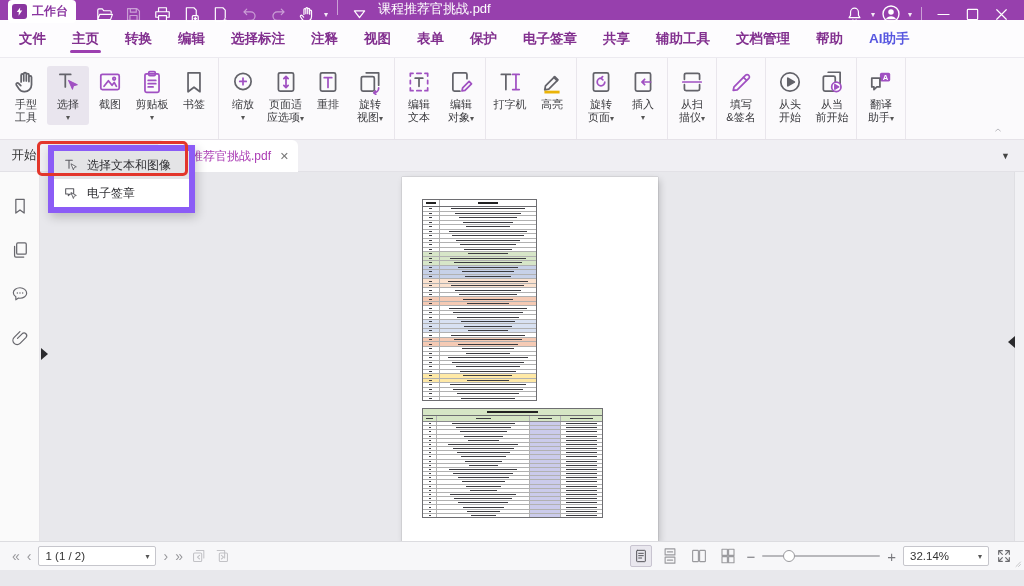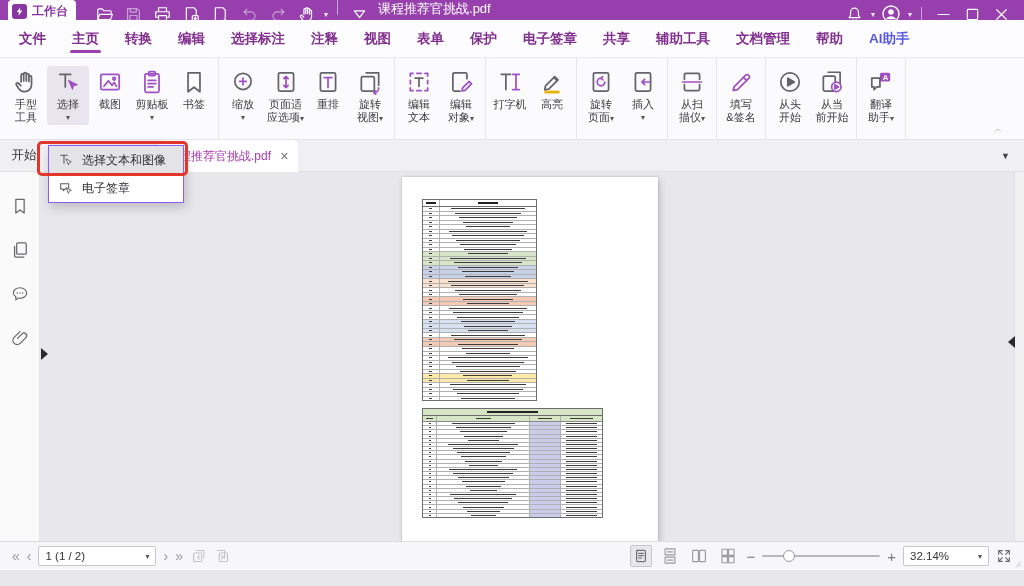--- a/index.html
+++ b/index.html
@@ -84,21 +84,21 @@
   .zoom-gl{font-size:15px;color:#77777c;cursor:pointer;line-height:1;}
   .slider{width:118px;height:14px;position:relative;cursor:pointer;}
   .slider .track{position:absolute;left:0;right:0;top:6px;height:2px;background:#b8b8bc;border-radius:1px;}
   .slider .knob{position:absolute;left:18%;top:1px;width:12px;height:12px;border-radius:50%;background:#fff;border:1px solid #9a9a9e;}
   .zoom-box{width:86px;height:20px;background:#fff;border:1px solid #c6c6cc;border-radius:2px;display:flex;align-items:center;padding:0 6px;font-size:11.5px;color:#333;cursor:pointer;}
   .zoom-box .cv{margin-left:auto;font-size:8px;color:#555;}
   .fs-btn{width:16px;height:16px;color:#6a6a6e;cursor:pointer;}
   .grip{position:absolute;right:2px;bottom:2px;width:12px;height:12px;color:#b5b5b9;}
 
   
-  .popup{position:absolute;left:48px;top:145px;width:136px;background:#fff;border:1px solid #8b5cf6;box-shadow:2px 4px 10px rgba(0,0,0,.2);z-index:40;}
+  .popup{position:absolute;left:48px;top:145px;width:147px;background:#fff;border:6px solid #8b5cf6;box-shadow:2px 4px 10px rgba(0,0,0,.2);z-index:40;}
   .menu-row{height:28px;display:flex;align-items:center;gap:8px;padding:0 9px;font-size:12px;color:#2f2f33;cursor:pointer;}
   .menu-row.highlighted{background:#e4e4e6;}
   .mi-ico{width:16px;height:16px;}
   .red-box{position:absolute;left:37px;top:141px;width:151px;height:35px;border:3px solid #e3362b;border-radius:5px;z-index:45;pointer-events:none;}
 </style>
 </head>
 <body>
 
 <div class="app">
 

